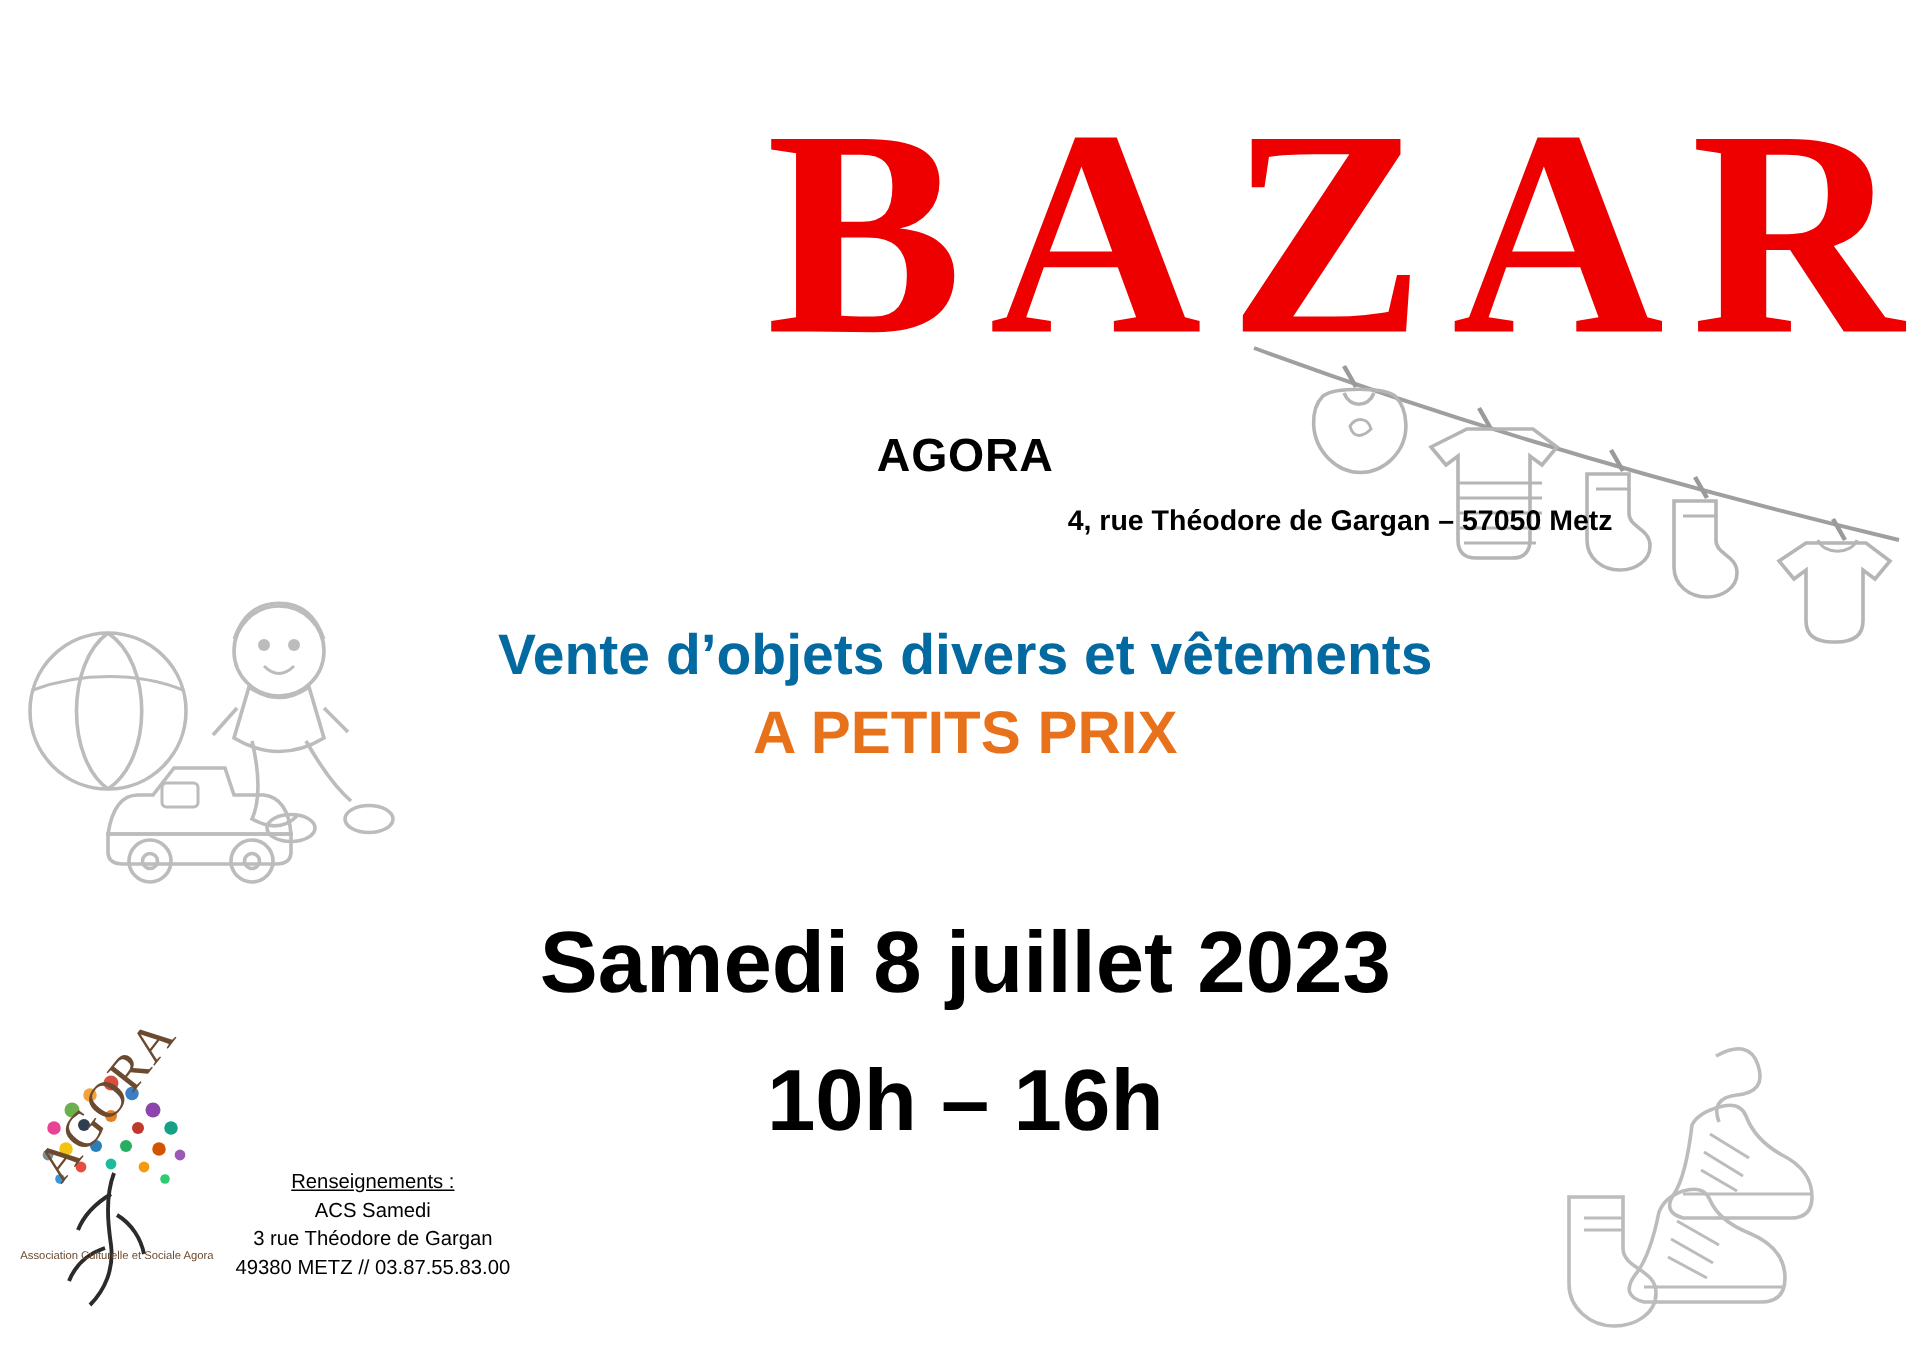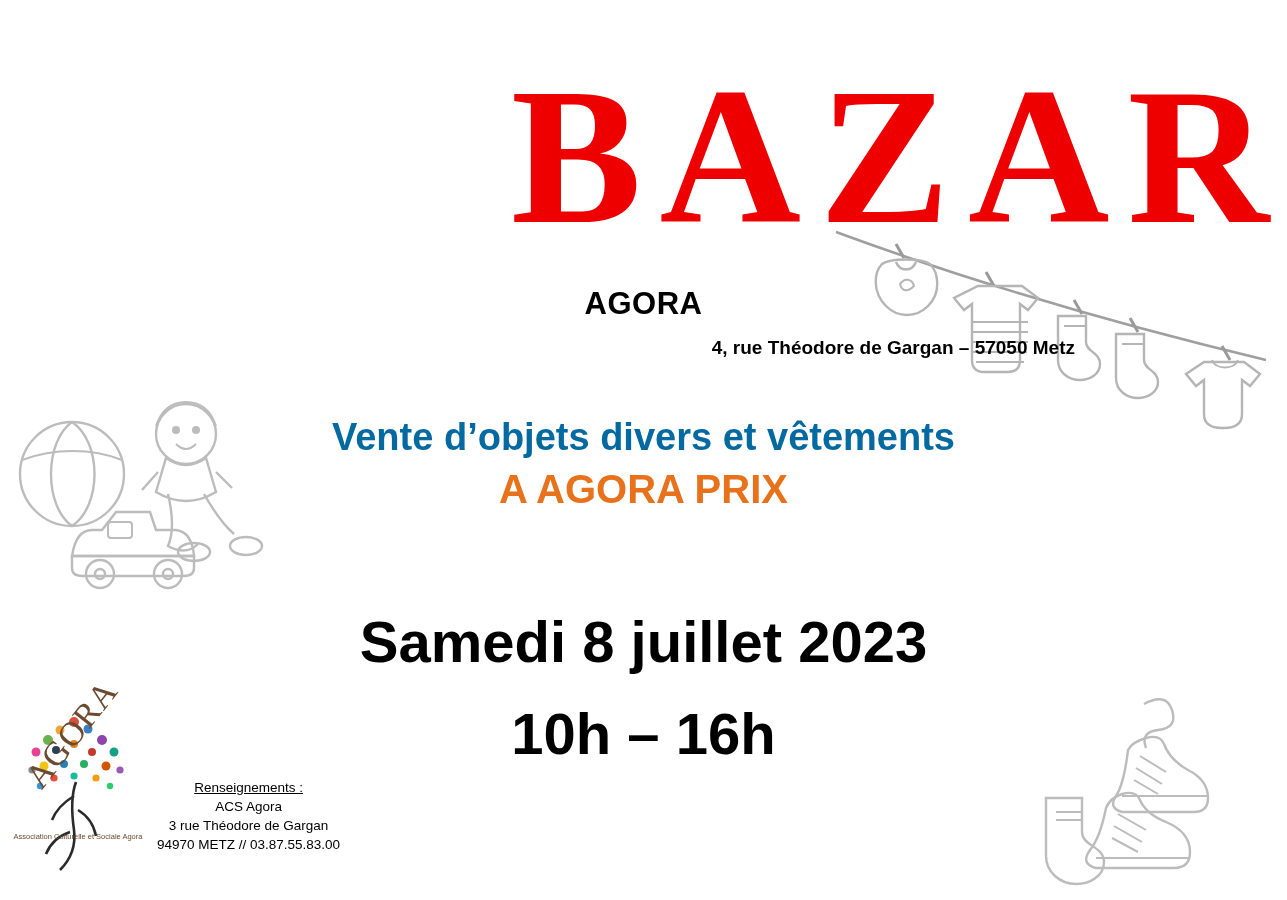--- a/index.html
+++ b/index.html
@@ -262,21 +262,21 @@
       </g>
     </svg>
   </div>
 
   <div class="title">BAZAR</div>
 
   <div class="venue-name">AGORA</div>
   <div class="venue-address">4, rue Théodore de Gargan – 57050 Metz</div>
 
   <div class="sale-line1">Vente d’objets divers et vêtements</div>
-  <div class="sale-line2">A AGORA PRIX</div>
+  <div class="sale-line2">A PETITS PRIX</div>
 
   <div class="date-line">Samedi 8 juillet 2023</div>
   <div class="hours-line">10h – 16h</div>
 
   <div class="logo">
     <svg width="130" height="185" viewBox="0 0 130 185" fill="none">
       <g fill="none" stroke="#2b2b2b" stroke-width="2.6">
         <path d="M66 82 c-6 16 -4 34 -2 48 c2 16 -4 30 -14 40"></path>
         <path d="M64 96 c-10 6 -18 14 -22 24"></path>
         <path d="M68 110 c10 6 16 16 18 26"></path>
@@ -305,18 +305,18 @@
         <circle cx="30" cy="86" r="3.2" fill="#3498db"></circle>
         <circle cx="100" cy="86" r="3.2" fill="#2ecc71"></circle>
       </g>
     </svg>
   </div>
   <div class="logo-word">AGORA</div>
   <div class="logo-caption">Association Culturelle et Sociale Agora</div>
 
   <div class="contact">
     <span class="ct-title">Renseignements :</span>
-    <span>ACS Agora</span><br>
+    <span>ACS Samedi</span><br>
     <span>3 rue Théodore de Gargan</span><br>
-    <span>94970 METZ // 03.87.55.83.00</span>
+    <span>49380 METZ // 03.87.55.83.00</span>
   </div>
 
 </div>
 
 </body></html>

